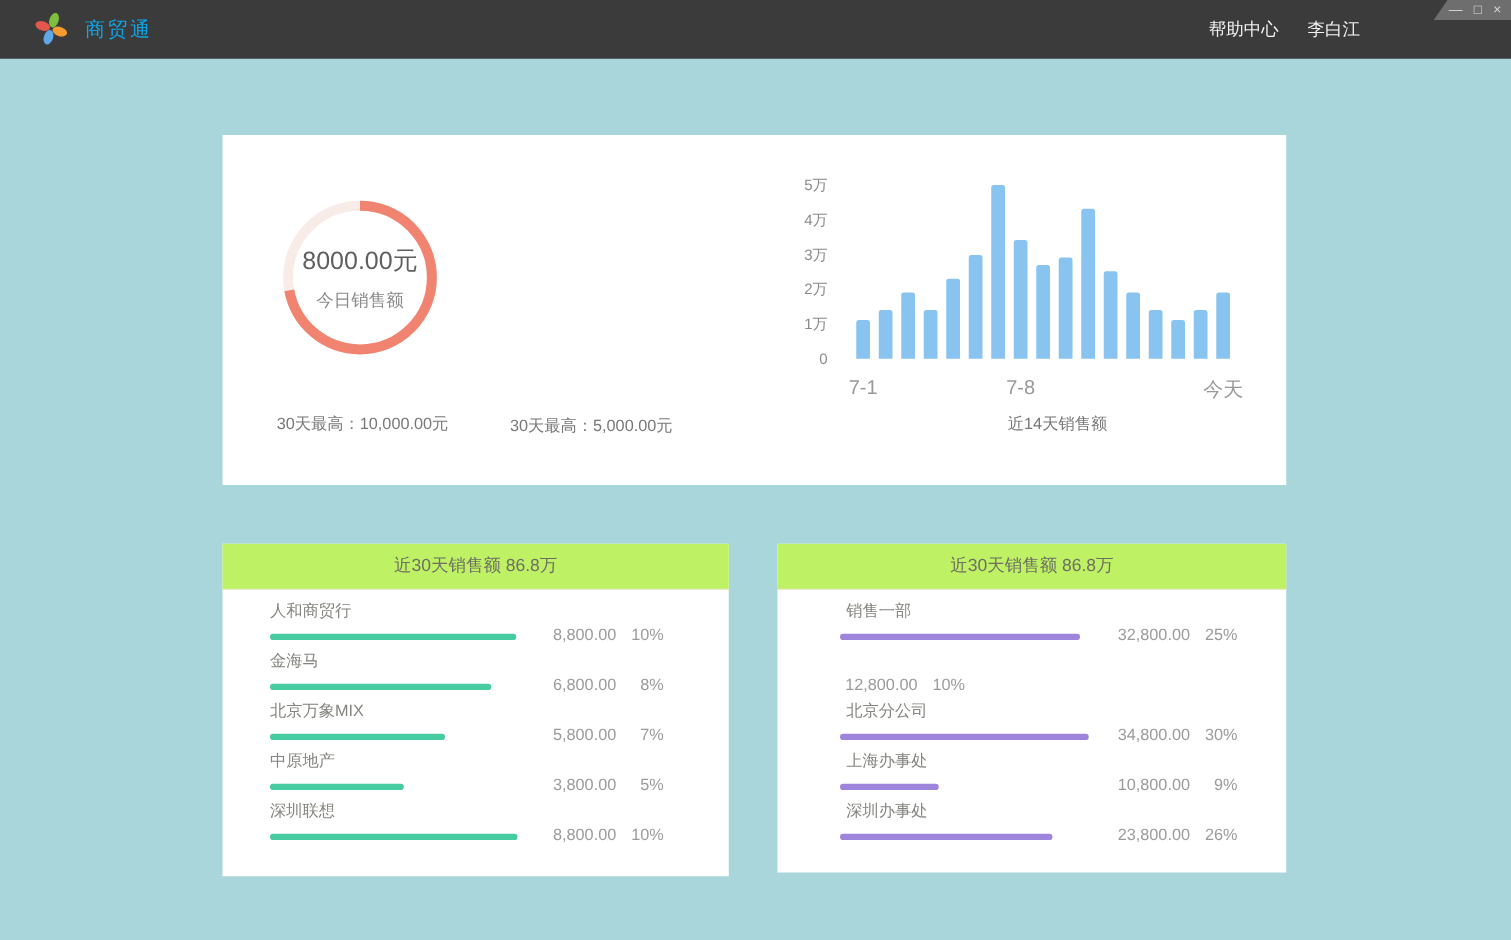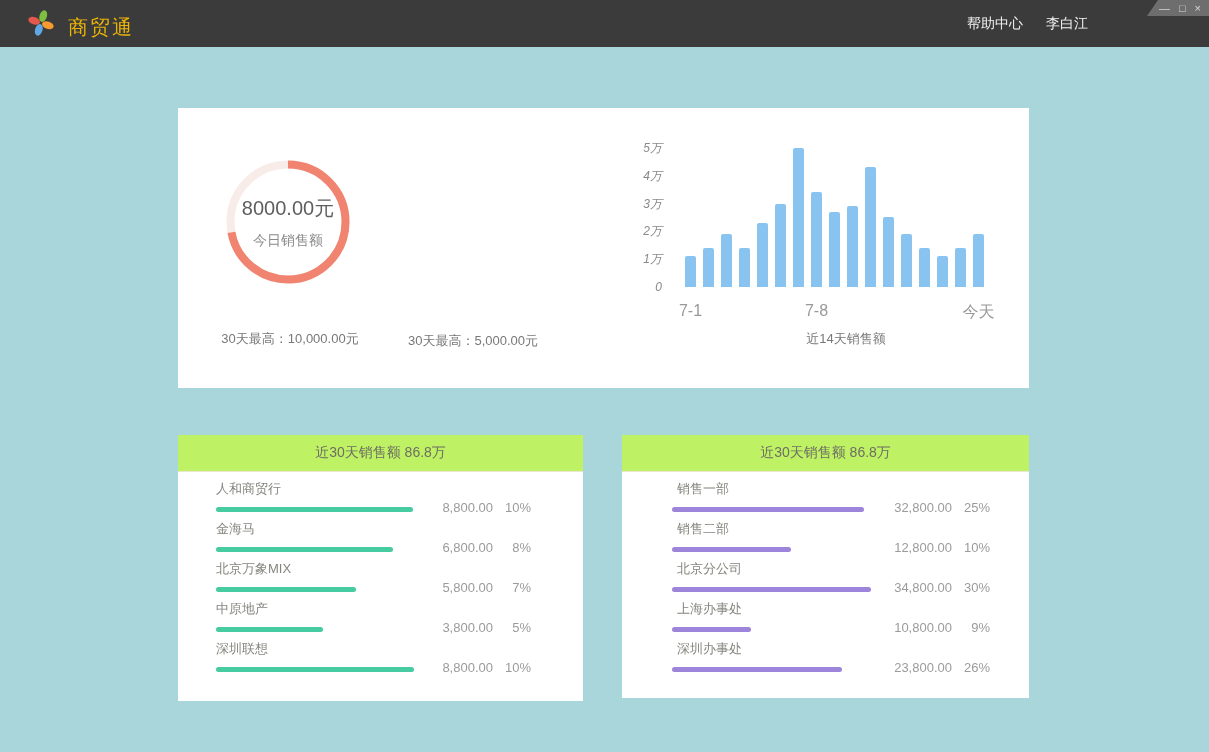--- a/index.html
+++ b/index.html
@@ -4,21 +4,21 @@
 <style>
   * { margin:0; padding:0; box-sizing:border-box; }
   html,body { width:1209px; height:752px; overflow:hidden; }
   body {
     font-family:"Liberation Sans","DejaVu Sans",sans-serif;
     background:#a9d6da; position:relative;
   }
   
   .appbar { position:absolute; left:0; top:0; width:1209px; height:47px; background:#3b3b3b; }
   .logo { position:absolute; left:27px; top:9px; width:28px; height:28px; }
-  .app-title { position:absolute; left:68px; top:14px; color:#eab308; font-size:20px; letter-spacing:2px;text-align:right; }
+  .app-title { position:absolute; left:68px; top:14px; color:#0ea5e9; font-size:16px; letter-spacing:2px;text-align:right; }
   .appbar-right { position:absolute; right:121px; top:15px; display:flex; gap:23px; }
   .appbar-link { color:#f2f2f2; font-size:14px; cursor:pointer; }
   .win-controls {
     position:absolute; right:0; top:0; height:16px; width:62px; background:#6e6e6e;
     clip-path:polygon(11px 0, 100% 0, 100% 100%, 0 100%);
     display:flex; align-items:center; justify-content:flex-end; gap:9px; padding:0 8px 0 0;
   }
   .win-btn { color:#d8d8d8; font-size:11px; line-height:14px; cursor:pointer; }
   
   .card { position:absolute; background:#ffffff; }
@@ -35,21 +35,21 @@
   .donut { position:absolute; width:124px; height:124px; }
   .donut svg { position:absolute; inset:0; }
   .donut-text {
     position:absolute; inset:0; display:flex; flex-direction:column;
     align-items:center; justify-content:center; gap:10px;
   }
   .donut-value { font-size:20px; color:#5f5f5f; }
   .donut-label { font-size:14px; color:#8a8a8a; }
   .donut-caption { position:absolute; width:170px; text-align:center; font-size:13px; color:#787878; }
   
-  .chart-y { position:absolute; left:448px; top:40px; width:36px; height:139px;font-style:italic; }
+  .chart-y { position:absolute; left:448px; top:40px; width:36px; height:139px; }
   .chart-y div { position:absolute; right:0; width:36px; text-align:right; font-size:12px; color:#8a8a8a; line-height:16px; }
   .chart-bars {
     position:absolute; left:507px; top:40px; width:299px; height:139px;
     display:flex; align-items:flex-end; gap:7px;
   }
   .chart-bar { width:11px; border-radius:2px 2px 0 0; }
   .chart-x { position:absolute; left:507px; top:194px; width:299px; height:16px; }
   .chart-x div { position:absolute; transform:translateX(-50%); font-size:16px; color:#999999; white-space:nowrap; }
   .chart-caption { position:absolute; left:518px; top:222px; width:300px; text-align:center; font-size:13px; color:#787878; }
   
@@ -208,24 +208,20 @@
         <div class="rr-left">
           <div class="rr-label">销售一部</div>
           <div class="rr-bar" style="width:192px;background:#9d85dc"></div>
         </div>
         <div class="rr-vals">
           <span class="rr-amount">32,800.00</span>
           <span class="rr-pct">25%</span>
         </div>
       </div>
       <div class="rank-row">
-        <div class="rr-left">
-          <div class="rr-label">销售二部</div>
-          <div class="rr-bar" style="width:119px;background:#9d85dc"></div>
-        </div>
         <div class="rr-vals">
           <span class="rr-amount">12,800.00</span>
           <span class="rr-pct">10%</span>
         </div>
       </div>
       <div class="rank-row">
         <div class="rr-left">
           <div class="rr-label">北京分公司</div>
           <div class="rr-bar" style="width:199px;background:#9d85dc"></div>
         </div>

